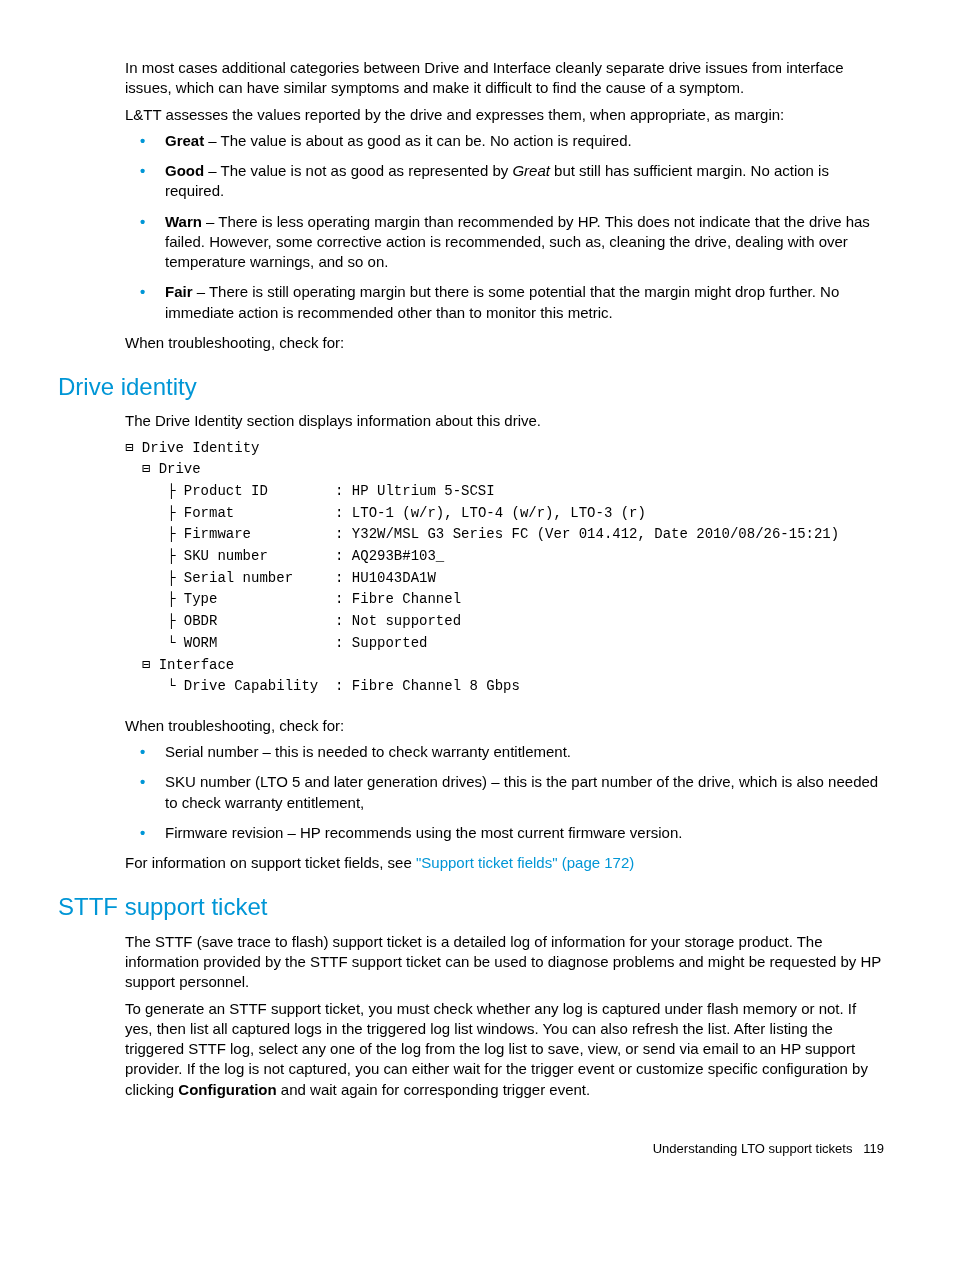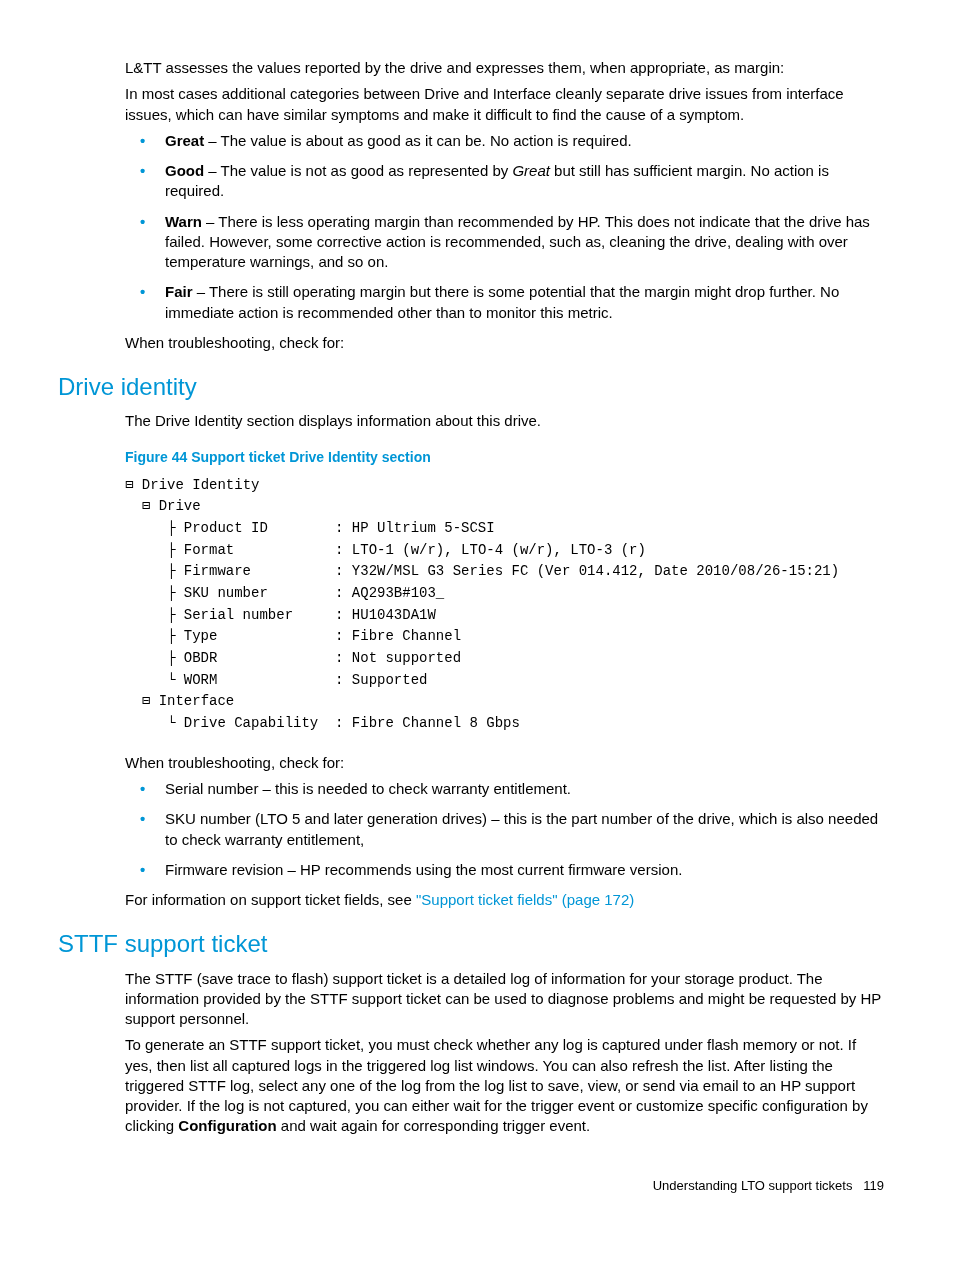--- a/index.html
+++ b/index.html
@@ -61,22 +61,22 @@
     text-align: right;
     font-size: 13px;
     margin-top: 40px;
     margin-right: 20px;
   }
 </style>
 </head>
 <body>
 
 <div class="indent">
+  <p>In most cases additional categories between Drive and Interface cleanly separate drive issues from interface issues, which can have similar symptoms and make it difficult to find the cause of a symptom.</p>
   <p>L&amp;TT assesses the values reported by the drive and expresses them, when appropriate, as margin:</p>
-  <p>In most cases additional categories between Drive and Interface cleanly separate drive issues from interface issues, which can have similar symptoms and make it difficult to find the cause of a symptom.</p>
 
   <ul class="bullets">
     <li>
       <span class="bold">Great</span><span> – The value is about as good as it can be. No action is required.</span>
     </li>
     <li>
       <span class="bold">Good</span><span> – The value is not as good as represented by </span><span class="italic">Great</span><span> but still has sufficient margin. No action is required.</span>
     </li>
     <li>
       <span class="bold">Warn</span><span> – There is less operating margin than recommended by HP. This does not indicate that the drive has failed. However, some corrective action is recommended, such as, cleaning the drive, dealing with over temperature warnings, and so on.</span>
@@ -86,21 +86,20 @@
     </li>
   </ul>
 
   <p>When troubleshooting, check for:</p>
 </div>
 
 <h2 class="section">Drive identity</h2>
 
 <div class="indent">
   <p>The Drive Identity section displays information about this drive.</p>
-  <p class="fig-caption">Figure 44 Support ticket Drive Identity section</p>
 
   <div class="tree">⊟ <span>Drive Identity</span>
   ⊟ <span>Drive</span>
      ├ <span>Product ID</span>        : <span>HP Ultrium 5-SCSI</span>
      ├ <span>Format</span>            : <span>LTO-1 (w/r), LTO-4 (w/r), LTO-3 (r)</span>
      ├ <span>Firmware</span>          : <span>Y32W/MSL G3 Series FC (Ver 014.412, Date 2010/08/26-15:21)</span>
      ├ <span>SKU number</span>        : <span>AQ293B#103_</span>
      ├ <span>Serial number</span>     : <span>HU1043DA1W</span>
      ├ <span>Type</span>              : <span>Fibre Channel</span>
      ├ <span>OBDR</span>              : <span>Not supported</span>

